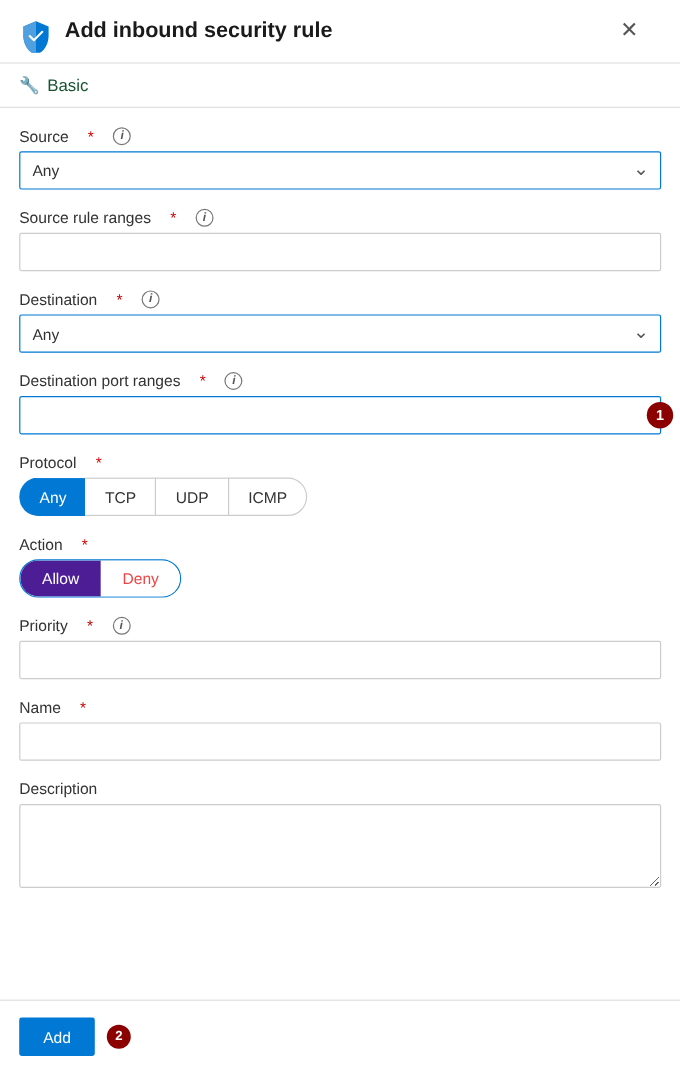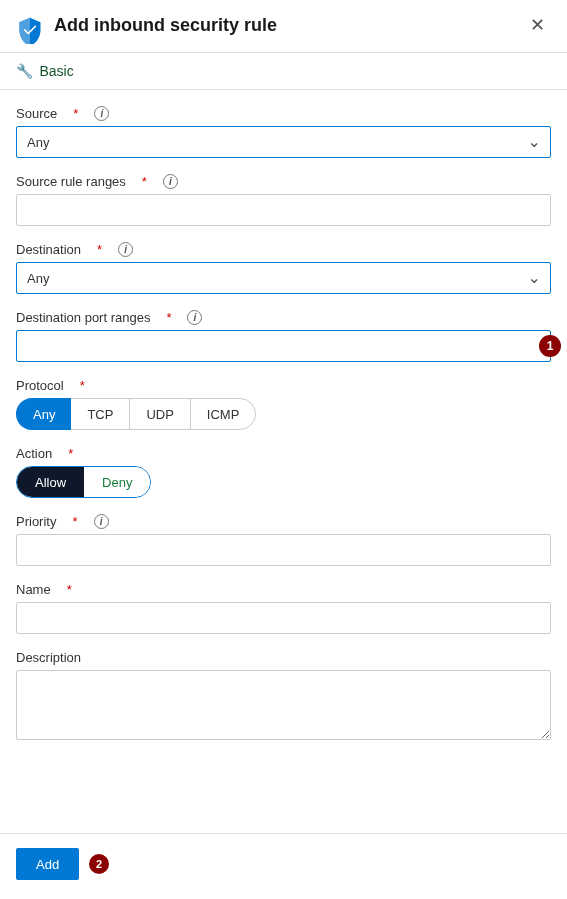--- a/index.html
+++ b/index.html
@@ -10,21 +10,21 @@
       width: 567px;
       min-height: 899px;
       color: #333;
     }
 
     
     .header {
       display: flex;
       align-items: flex-start;
       justify-content: space-between;
-      padding: 14px 16px 8px 16px;
+      padding: 14px 29px 8px 16px;
       border-bottom: 1px solid #e0e0e0;
     }
     .header-left {
       display: flex;
       align-items: flex-start;
       gap: 10px;
     }
     .shield-icon {
       width: 28px;
       height: 28px;
@@ -206,25 +206,25 @@
       border-radius: 16px;
       overflow: hidden;
       width: fit-content;
     }
     .action-btn {
       padding: 5px 18px;
       border: none;
       background: #fff;
       font-size: 13px;
       cursor: pointer;
-      color: #15803d;
+      color: #ef4444;
       height: 100%;
     }
     .action-btn.active {
-      background: #0f172a;
+      background: #4c1d95;
       color: #fff;
       border-radius: 14px 0 0 14px;
     }
     .action-btn:last-child {
       border-radius: 0 14px 14px 0;
     }
 
     
     .form-textarea {
       width: 100%;

